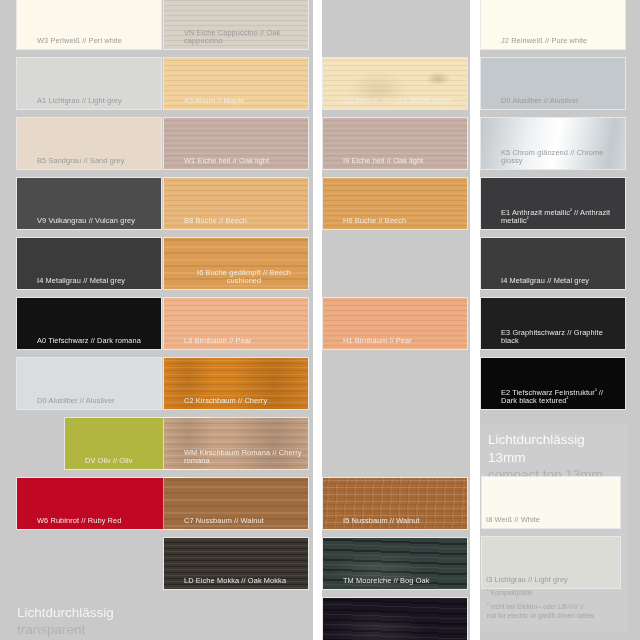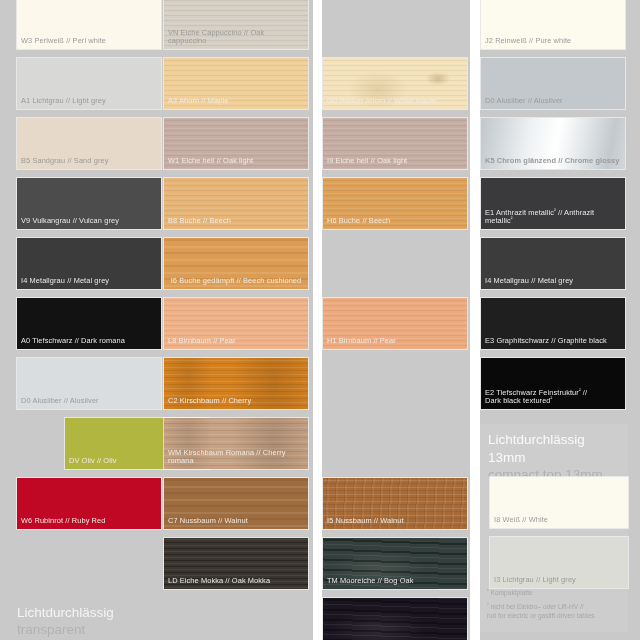--- a/index.html
+++ b/index.html
@@ -26,21 +26,21 @@
   
   .slot{position:absolute;left:0;width:146px;height:53px;}
   .tile{
     position:absolute;inset:0;
     border:1px solid rgba(255,255,255,0.55);
     box-sizing:border-box;
     overflow:hidden;
   }
   .tile .swatch{position:absolute;inset:0;}
   .tile .label{
-    position:absolute;left:4px;right:4px;bottom:3px;
+    position:absolute;left:20px;right:4px;bottom:3px;
     font-size:7.4px;line-height:8.6px;
     letter-spacing:0.1px;
     color:#8a8a8a;
     white-space:pre-line;
   }
   .tile.dark .label{color:#e9e9e9;}
   .tile.mid .label{color:#f2ece4;}
   .tile.onwhite .label{color:#9a9a9a;}
 
   sup{font-size:5.2px;vertical-align:super;line-height:0;}
@@ -88,21 +88,21 @@
   .g-chrome{background-image:linear-gradient(100deg,
         #b7bcc0 0%, #cdd2d6 16%, #eef1f3 36%, #ffffff 52%,
         #e4e8eb 66%, #c3c9cd 82%, #dfe3e6 100%);}
 
   
   .panel{position:absolute;left:480px;top:424px;width:148px;height:208px;
          background:#cdcdcd;}
   .panel-title{position:absolute;left:8px;top:7px;right:6px;
         font-size:13.5px;line-height:17.5px;color:#fafafa;font-weight:400;}
   .panel-title .sub{color:#b0b0b0;}
-  .panel .slot{left:9px;width:140px;}
+  .panel .slot{left:1px;width:140px;}
   .panel .tile .label{left:4px;}
 
   .footnotes{position:absolute;left:487px;top:588px;width:148px;}
   .fn{font-size:6.6px;line-height:9px;color:#a7a7a7;margin-bottom:5px;
       white-space:pre-line;}
   .fn sup{font-size:5px;}
 
   
   .bl{position:absolute;left:17px;top:604px;width:280px;}
   .bl .l1{font-size:13.5px;line-height:17px;color:#f4f4f4;}
@@ -158,21 +158,21 @@
           <div class="swatch" style="background: rgb(217, 221, 224);"></div>
           <div class="label">D0 Alusilber // Alusilver</div>
         </div>
       </div>
       <div class="slot" style="top: 417px; margin-left: 48px;">
         <div class="tile mid">
           <div class="swatch" style="background: rgb(176, 182, 63);"></div>
           <div class="label">DV Oliv // Oliv</div>
         </div>
       </div>
-      <div class="slot" style="top: 477px;">
+      <div class="slot" style="top: 477px; padding-left: 24px;">
         <div class="tile mid">
           <div class="swatch" style="background: rgb(192, 8, 36);"></div>
           <div class="label">W6 Rubinrot // Ruby Red</div>
         </div>
       </div>
     </div>
   <div class="col c2">
       <div class="slot" style="top: -3px;">
         <div class="tile onwhite">
           <div class="swatch" style="background: rgb(213, 207, 196);">
@@ -321,21 +321,21 @@
           <div class="swatch" style="background: rgb(253, 251, 238);"></div>
           <div class="label">J2 Reinweiß // Pure white</div>
         </div>
       </div>
       <div class="slot" style="top: 57px;">
         <div class="tile onwhite">
           <div class="swatch" style="background: rgb(195, 200, 204);"></div>
           <div class="label">D0 Alusilber // Alusilver</div>
         </div>
       </div>
-      <div class="slot" style="top: 117px; font-weight: bold;">
+      <div class="slot" style="top: 117px;">
         <div class="tile onwhite">
           <div class="swatch" style="background: rgb(223, 227, 230);">
             <div class="grain g-chrome"></div>
           </div>
           <div class="label">K5 Chrom glänzend // Chrome glossy</div>
         </div>
       </div>
       <div class="slot" style="top: 177px;">
         <div class="tile dark">
           <div class="swatch" style="background: rgb(58, 58, 61);"></div>

